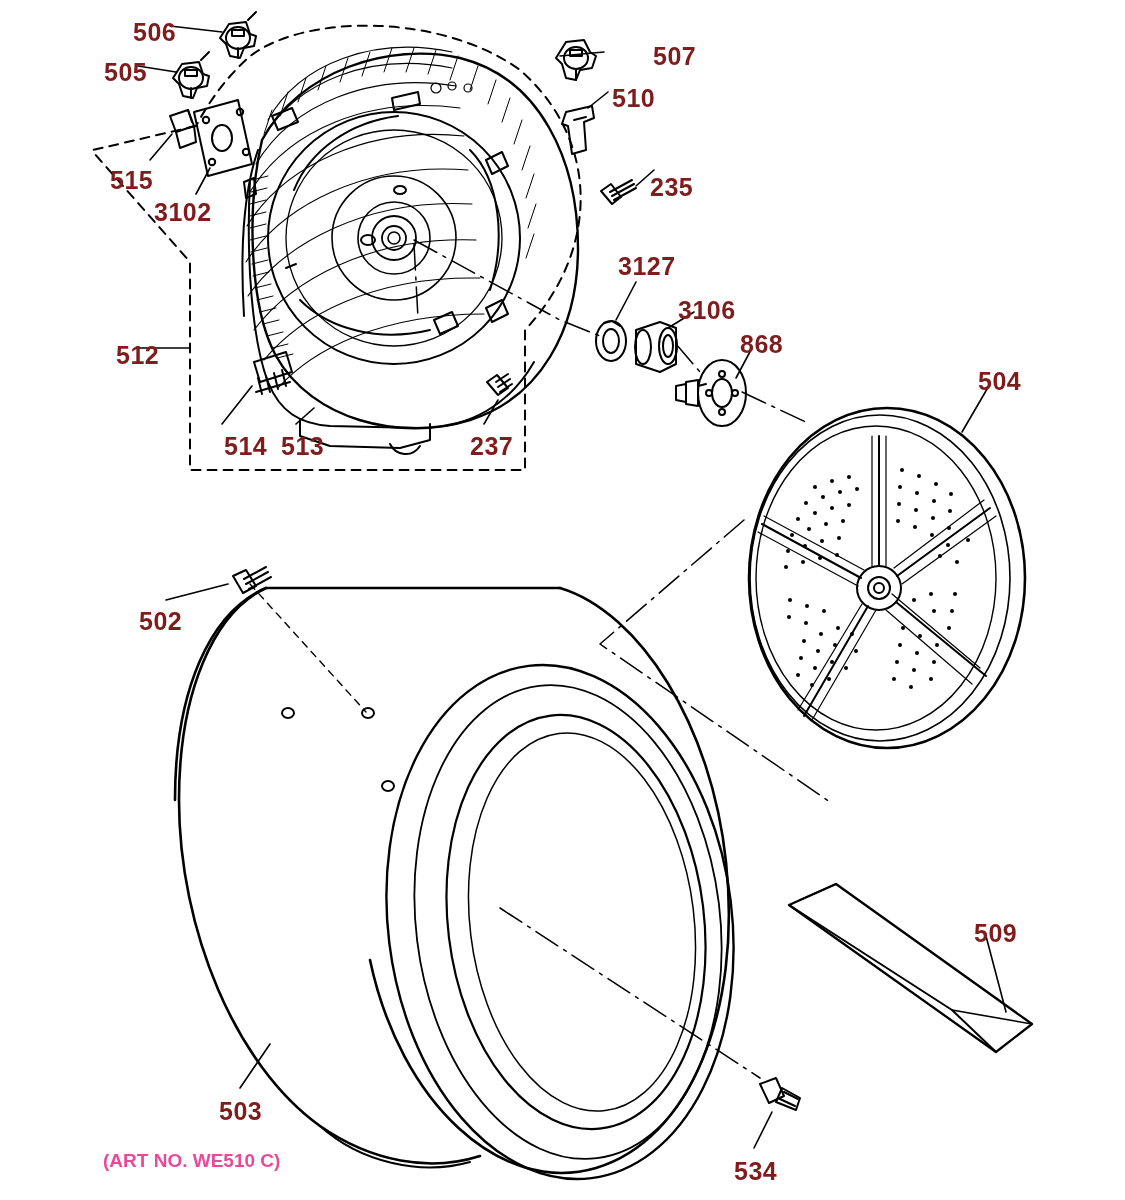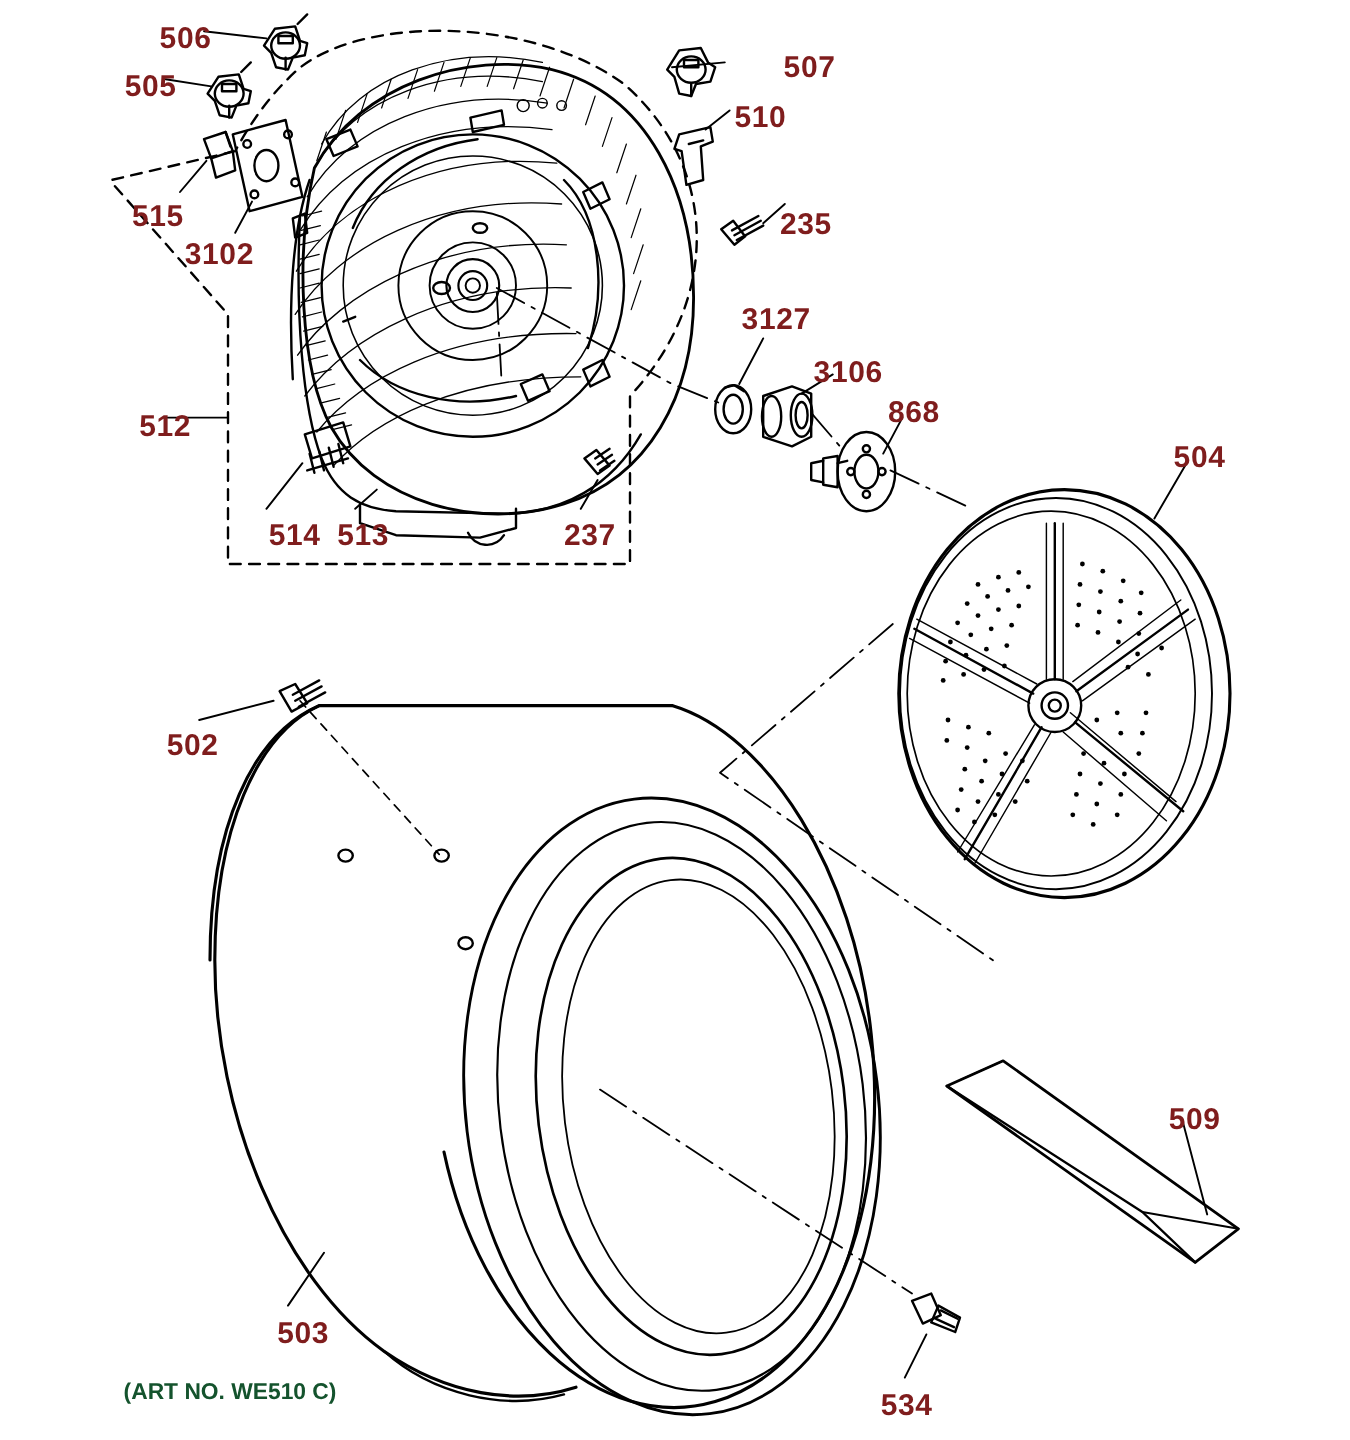--- a/index.html
+++ b/index.html
@@ -31,21 +31,21 @@
     white-space: nowrap;
     letter-spacing: 0.5px;
   }
   .artno {
     position: absolute;
     left: 103px;
     top: 1150px;
     font-family: "Liberation Sans", sans-serif;
     font-size: 19px;
     font-weight: bold;
-    color: #14532d;
+    color: #ec4899;
     white-space: nowrap;
   }
 </style>
 </head>
 <body>
 
 <div id="page">
 
   <svg id="art" viewBox="0 0 1125 1200" xmlns="http://www.w3.org/2000/svg">
     <g fill="none" stroke="#000000" stroke-width="2" stroke-linecap="round" stroke-linejoin="round">
@@ -446,18 +446,18 @@
   <div class="callout" style="left:618px; top:252px;">3127</div>
   <div class="callout" style="left:678px; top:296px;">3106</div>
   <div class="callout" style="left:740px; top:330px;">868</div>
   <div class="callout" style="left:116px; top:341px;">512</div>
   <div class="callout" style="left:978px; top:367px;">504</div>
   <div class="callout" style="left:224px; top:432px;">514</div>
   <div class="callout" style="left:281px; top:432px;">513</div>
   <div class="callout" style="left:470px; top:432px;">237</div>
   <div class="callout" style="left:139px; top:607px;">502</div>
   <div class="callout" style="left:974px; top:919px;">509</div>
-  <div class="callout" style="left:231px; top:1097px;">503</div>
+  <div class="callout" style="left:219px; top:1097px;">503</div>
   <div class="callout" style="left:734px; top:1157px;">534</div>
 
   <div class="artno">(ART NO. WE510 C)</div>
 
 </div>
 
 </body></html>

